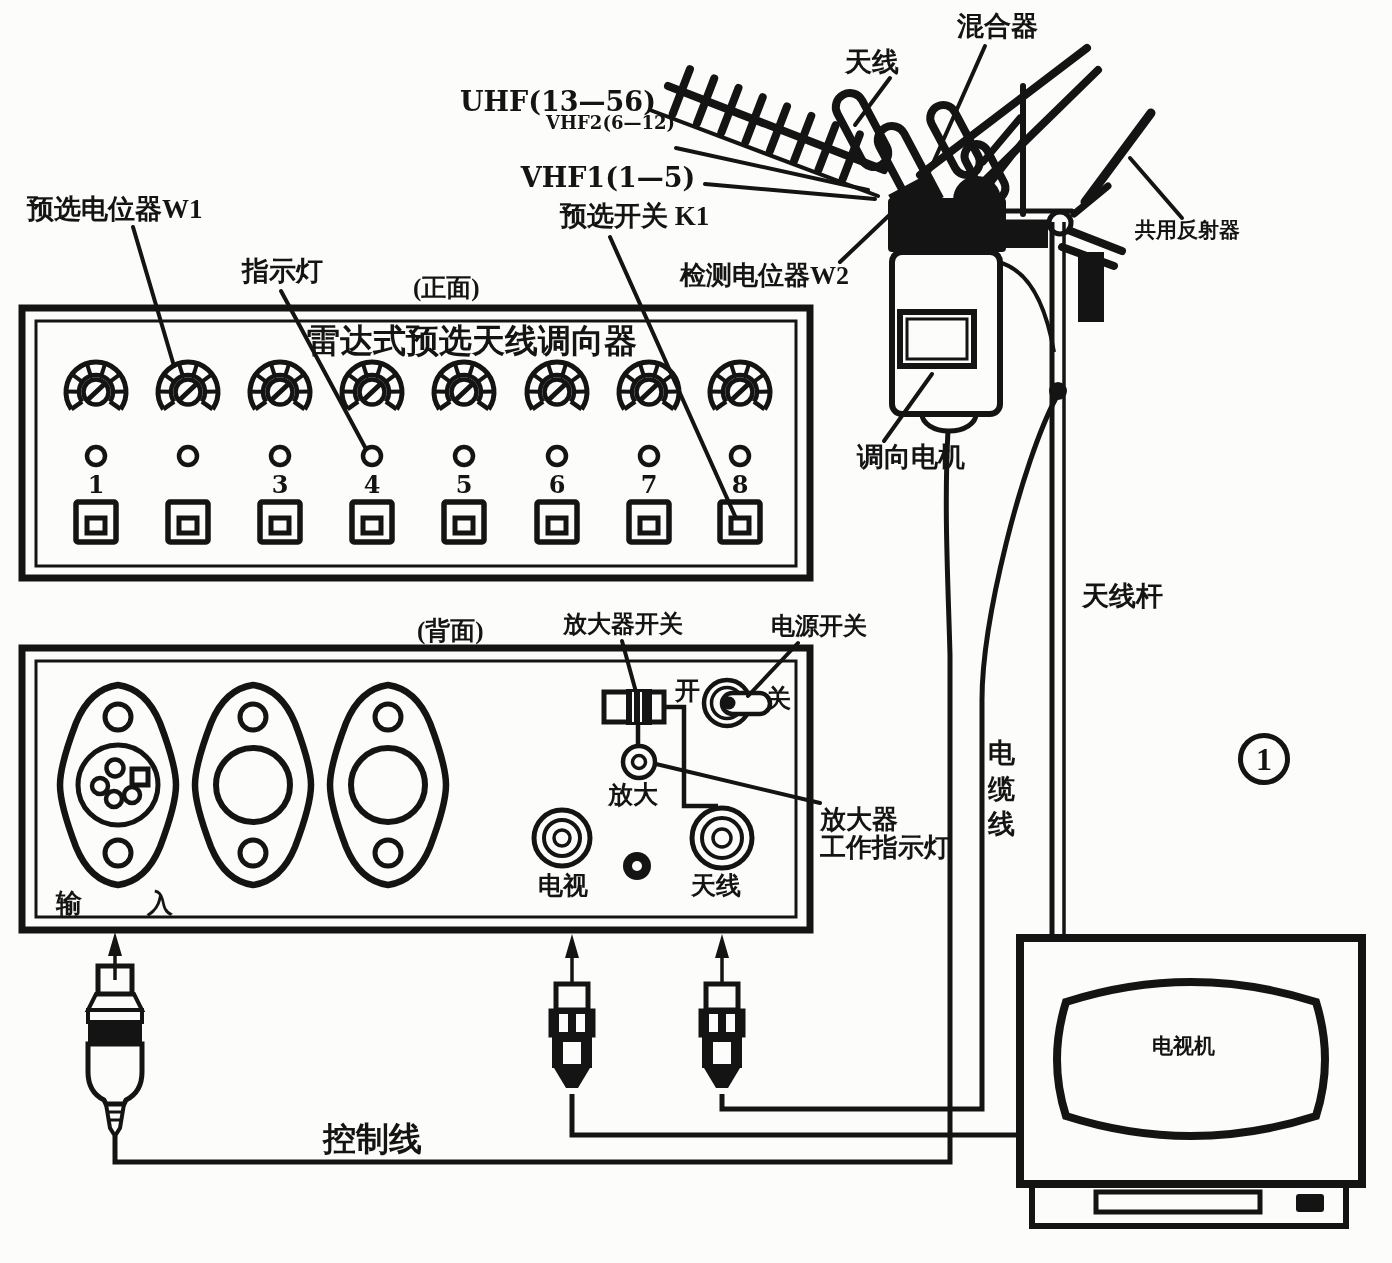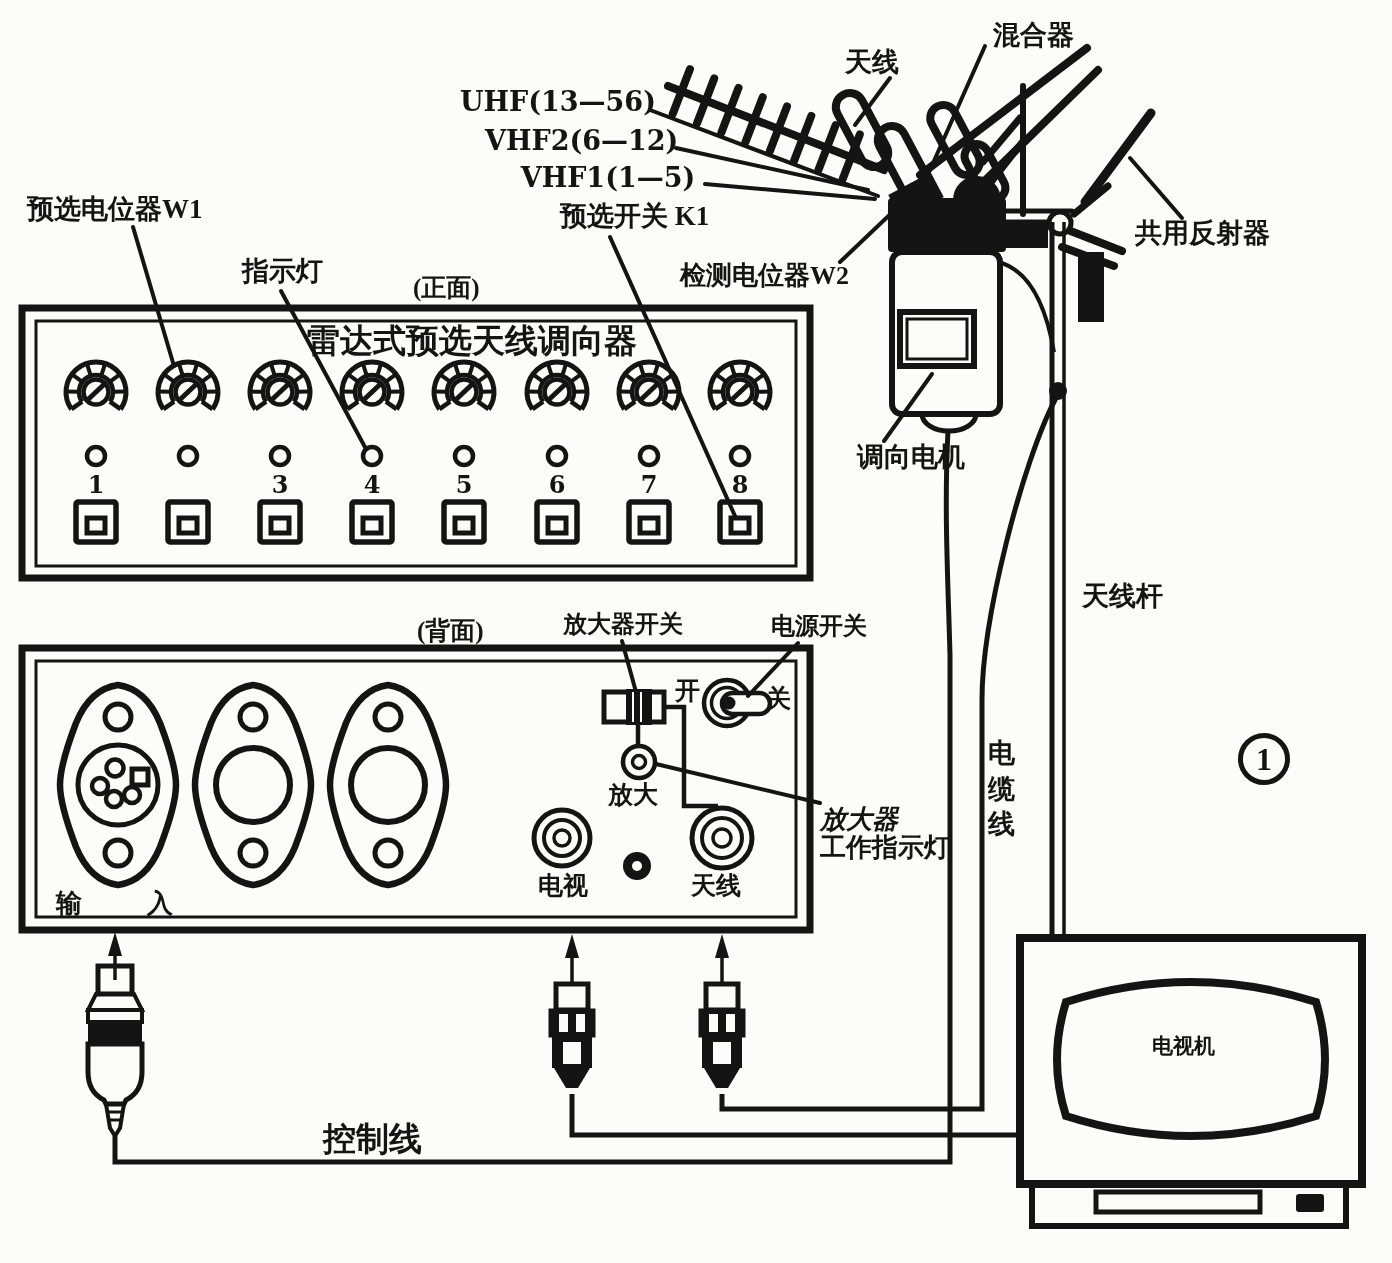--- a/index.html
+++ b/index.html
@@ -275,39 +275,39 @@
     <line x1="656" y1="764" x2="820" y2="803"></line>
   </g>
 </svg>
 
 <div class="lbl" style="left:27px;top:195px;font-size:27px;">预选电位器W1</div>
 <div class="lbl" style="left:242px;top:257px;font-size:27px;">指示灯</div>
 <div class="lbl" style="left:413px;top:275px;font-size:25px;">(正面)</div>
 <div class="lbl" style="left:307px;top:324px;font-size:33px;">雷达式预选天线调向器</div>
 
 <div class="lbl latin" style="left:460px;top:88px;width:190px;text-align:center;font-size:27px;">UHF(13—56)</div>
-<div class="lbl latin" style="left:485px;top:127px;width:190px;text-align:right;font-size:27px;">VHF2(6—12)</div>
+<div class="lbl latin" style="left:485px;top:114px;width:190px;text-align:right;font-size:18px;">VHF2(6—12)</div>
 <div class="lbl latin" style="left:513px;top:164px;width:190px;text-align:center;font-size:27px;">VHF1(1—5)</div>
 <div class="lbl" style="left:560px;top:202px;font-size:27px;">预选开关 K1</div>
 <div class="lbl" style="left:680px;top:262px;font-size:26px;">检测电位器W2</div>
 <div class="lbl" style="left:845px;top:48px;font-size:27px;">天线</div>
-<div class="lbl" style="left:957px;top:21px;font-size:27px;margin-left:36px;">混合器</div>
-<div class="lbl" style="left:1135px;top:219px;font-size:27px;">共用反射器</div>
+<div class="lbl" style="left:957px;top:12px;font-size:27px;">混合器</div>
+<div class="lbl" style="left:1135px;top:219px;font-size:21px;">共用反射器</div>
 <div class="lbl" style="left:857px;top:443px;font-size:27px;">调向电机</div>
 <div class="lbl" style="left:1082px;top:582px;font-size:27px;">天线杆</div>
 <div class="lbl vert" style="left:988px;top:736px;font-size:27px;">电缆线</div>
 <div class="lbl" style="left:323px;top:1122px;font-size:33px;">控制线</div>
 
 <div class="lbl" style="left:417px;top:618px;font-size:25px;">(背面)</div>
 <div class="lbl" style="left:563px;top:612px;font-size:24px;">放大器开关</div>
 <div class="lbl" style="left:771px;top:614px;font-size:24px;">电源开关</div>
 <div class="lbl" style="left:675px;top:678px;font-size:25px;">开</div>
 <div class="lbl" style="left:766px;top:686px;font-size:25px;">关</div>
 <div class="lbl" style="left:608px;top:782px;font-size:25px;">放大</div>
-<div class="lbl" style="left:820px;top:806px;font-size:26px;font-style:italic;">放大器</div>
+<div class="lbl" style="left:820px;top:806px;font-size:26px;">放大器</div>
 <div class="lbl" style="left:820px;top:834px;font-size:26px;">工作指示灯</div>
 <div class="lbl" style="left:538px;top:873px;font-size:25px;">电视</div>
 <div class="lbl" style="left:691px;top:873px;font-size:25px;">天线</div>
 <div class="lbl" style="left:56px;top:890px;font-size:26px;">输</div>
 <div class="lbl" style="left:147px;top:890px;font-size:26px;">入</div>
 
 <div class="lbl" style="left:1152px;top:1035px;font-size:21px;">电视机</div>
 <div id="circled-one">
       <span>1</span>
     </div>

